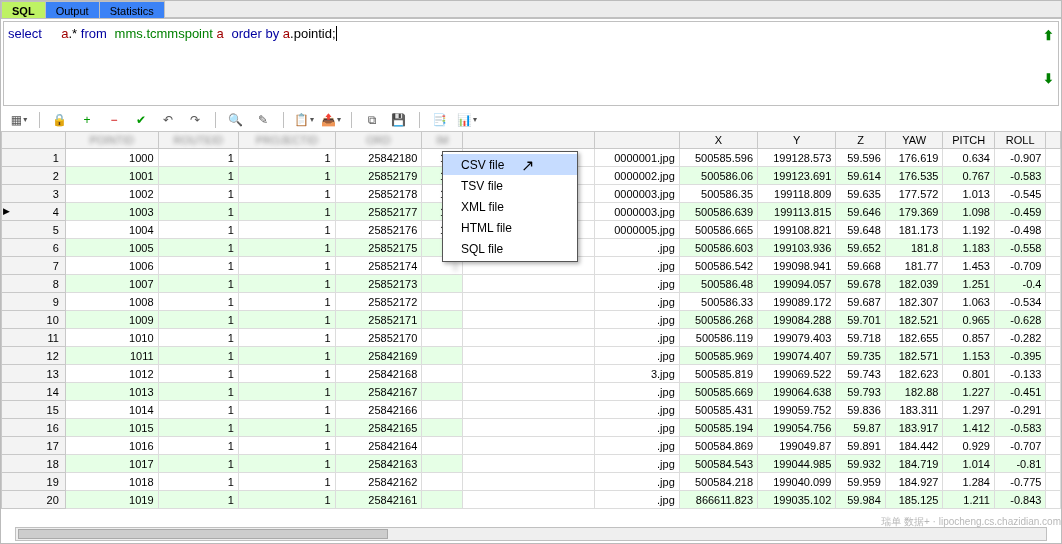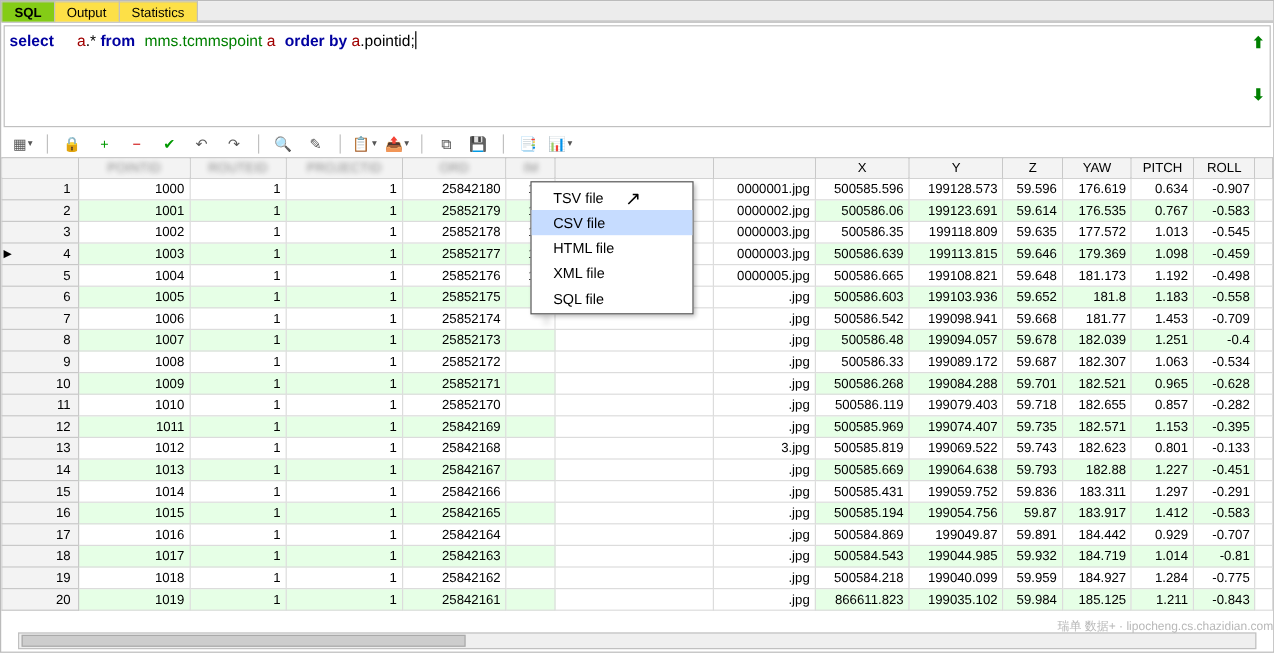--- a/index.html
+++ b/index.html
@@ -1,28 +1,28 @@
 <!DOCTYPE html>
 <html><head>
 <meta charset="utf-8">
 <style>
   * { box-sizing: border-box; margin: 0; padding: 0; font-family: "Segoe UI", Tahoma, Arial, sans-serif; }
   body { width: 1062px; height: 544px; background: #fff; overflow: hidden; border: 1px solid #bbb; position: relative; }
 
   
   .tabs { display: flex; height: 18px; background: #ececec; border-bottom: 1px solid #c0c0c0; font-size: 11px; }
-  .tab { padding: 1px 10px 0 10px; border: 1px solid #c0c0c0; border-bottom: none; background: #fde047; margin-right:-1px; cursor: pointer; display:flex; align-items:center;}
-  .tab.active { background: #84cc16; font-weight: bold; }
+  .tab { padding: 1px 10px 0 10px; border: 1px solid #c0c0c0; border-bottom: none; background: #3b82f6; margin-right:-1px; cursor: pointer; display:flex; align-items:center;}
+  .tab.active { background: #bef264; font-weight: bold; }
   .tabspace { flex:1; border-bottom:1px solid #c0c0c0; }
 
   
   .sqlpane { border: 1px solid #c0c0c0; margin: 2px; height: 85px; position: relative; background:#fff; padding:4px 24px 4px 4px; font-family: Consolas, monospace; font-size: 13px; }
   .sqlpane .arrows { position:absolute; right:4px; top:6px; display:flex; flex-direction:column; gap:28px;}
   .sqlpane .arrows span { color:#008000; font-weight:bold; font-size:13px; cursor:pointer;}
-  .kw { color:#0000a0; font-weight:bold; }
+  .kw { color:#0000a0; font-weight:normal; }
   .lit { color:#008000; }
   .var { color:#a00000; }
   .cursor { border-left:1px solid #000; animation:blink 1s infinite; }
   @keyframes blink { 50% { opacity:0; } }
 
   
   .toolbar { padding:3px 6px 3px 9px; border-bottom:1px solid #c0c0c0; display:flex; align-items:center; gap:9px; height:24px;}
   .tbtn { width:18px; height:18px; display:flex; align-items:center; justify-content:center; font-size:12px; color:#555; cursor:pointer; }
   .tbtn.dd::after { content:"▾"; font-size:8px; margin-left:1px; color:#555;}
   .sep { width:1px; height:16px; background:#c0c0c0; margin:0 2px;}
@@ -484,21 +484,21 @@
           <td class="txt"></td>
         </tr>
       </tbody>
   </table>
   <div class="hscroll">
     <div class="thumb"></div>
   </div>
 </div>
 
 <div class="menu">
+  <div class="menu-item hl">CSV file</div>
   <div class="menu-item">TSV file</div>
-  <div class="menu-item hl">CSV file</div>
+  <div class="menu-item">XML file</div>
   <div class="menu-item">HTML file</div>
-  <div class="menu-item">XML file</div>
   <div class="menu-item">SQL file</div>
 </div>
 <div class="mcursor">↖</div>
 
 <div class="watermark">瑞单 数据+ · lipocheng.cs.chazidian.com</div>
 
 </body></html>

